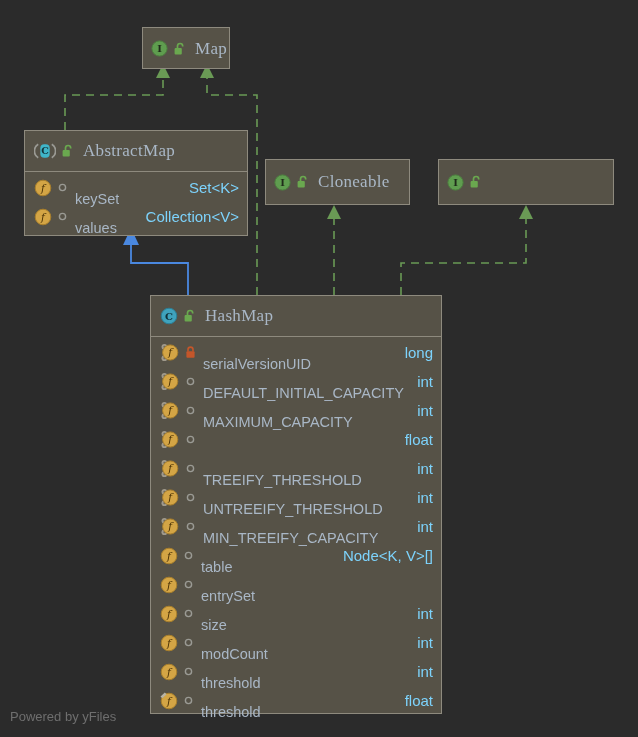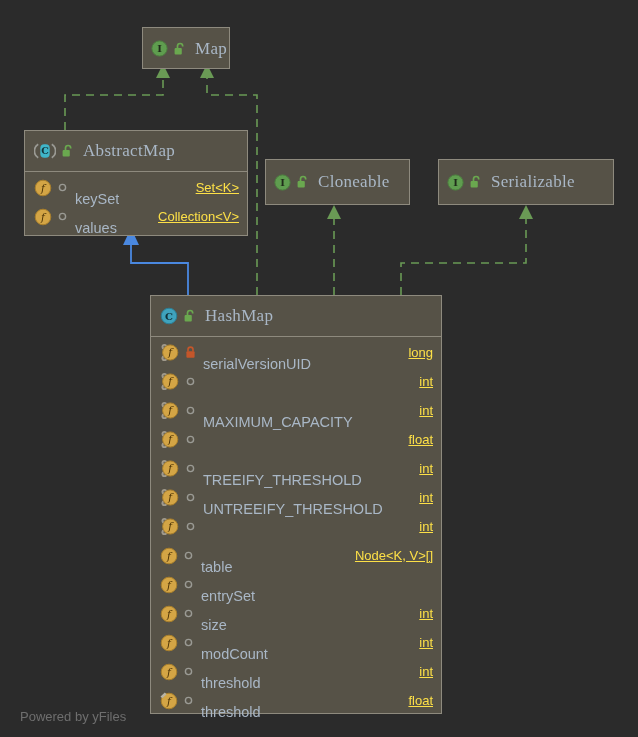--- a/index.html
+++ b/index.html
@@ -55,25 +55,24 @@
   }
   .field-name {
     font-size: 14.5px;
     color: #a9b7c6;
     margin-left: 7px;
     flex: 0 1 auto;
     overflow: hidden;
     margin-top: 22px;
   }
   .field-type {
-    font-size: 13px;
-    color: #fde047;
+    font-size: 15px;
+    color: #7dd3fc;
     margin-left: auto;
     padding-left: 6px;
-    text-decoration: underline;
   }
 
   
   .icn {
     flex: 0 0 auto;
     display: inline-block;
     position: relative;
     line-height: 0;
   }
   .icn svg { display: block; }
@@ -85,21 +84,21 @@
     position: absolute;
     left: 0; top: 0;
     width: 638px;
     height: 737px;
     pointer-events: none;
   }
 
   
   .watermark {
     position: absolute;
-    left: 20px;
+    left: 10px;
     top: 709px;
     font-size: 13px;
     color: #6e6e6e;
     font-family: "Liberation Sans", sans-serif;
   }
 </style>
 </head>
 <body>
 
 <div id="canvas">
@@ -245,21 +244,20 @@
           <circle cx="8.5" cy="8.5" r="7.6" fill="none" stroke="#4d8040" stroke-width="1"></circle>
           <text x="8.5" y="12.4" text-anchor="middle" font-family="DejaVu Serif, serif" font-size="10" font-weight="bold" fill="#1f2b1a">I</text>
         </svg>
       </span>
       <span class="vis">
         <svg width="13" height="14" viewBox="0 0 13 14">
           <path d="M4.5,6 V4.1 A2.6,2.6 0 0 1 9.7,4.1 V4.6" fill="none" stroke="#6aa84f" stroke-width="1.7"></path>
           <rect x="1.6" y="6" width="7.2" height="6.6" rx="1" fill="#6aa84f"></rect>
         </svg>
       </span>
-      <span class="node-title">Serializable</span>
     </div>
   </div>
 
   <div class="node has-fields" style="left:150px; top:295px; width:292px; height:419px;">
     <div class="node-header">
       <span class="icn">
         <svg width="18" height="18" viewBox="0 0 18 18">
           <circle cx="9" cy="9" r="7.8" fill="#3fa3bd"></circle>
           <circle cx="9" cy="9" r="7.8" fill="none" stroke="#2c7f96" stroke-width="1"></circle>
           <text x="9" y="12.6" text-anchor="middle" font-family="DejaVu Serif, serif" font-size="10" font-weight="bold" fill="#0f3038">C</text>
@@ -316,20 +314,21 @@
             <circle cx="10.2" cy="9.5" r="7.6" fill="#d4a545"></circle>
             <circle cx="10.2" cy="9.5" r="7.6" fill="none" stroke="#a87f2c" stroke-width="1"></circle>
             <text x="10.2" y="13" text-anchor="middle" font-family="DejaVu Serif, serif" font-size="10.5" font-style="italic" fill="#4a3206">f</text>
           </svg>
         </span>
         <span class="vis">
           <svg width="11" height="11" viewBox="0 0 11 11">
             <circle cx="5.5" cy="5.5" r="3.1" fill="none" stroke="#9a9a94" stroke-width="1.4"></circle>
           </svg>
         </span>
+        <span class="field-name">DEFAULT_INITIAL_CAPACITY</span>
         <span class="field-type">int</span>
       </div>
 
       <div class="field-row">
         <span class="icn">
           <svg width="20" height="19" viewBox="0 0 20 19">
             <g fill="#a09a8c">
                 <circle cx="4.4" cy="3.8" r="2.9"></circle>
                 <circle cx="4.4" cy="15.2" r="2.9"></circle>
               </g>
@@ -439,20 +438,21 @@
             <circle cx="10.2" cy="9.5" r="7.6" fill="#d4a545"></circle>
             <circle cx="10.2" cy="9.5" r="7.6" fill="none" stroke="#a87f2c" stroke-width="1"></circle>
             <text x="10.2" y="13" text-anchor="middle" font-family="DejaVu Serif, serif" font-size="10.5" font-style="italic" fill="#4a3206">f</text>
           </svg>
         </span>
         <span class="vis">
           <svg width="11" height="11" viewBox="0 0 11 11">
             <circle cx="5.5" cy="5.5" r="3.1" fill="none" stroke="#9a9a94" stroke-width="1.4"></circle>
           </svg>
         </span>
+        <span class="field-name">MIN_TREEIFY_CAPACITY</span>
         <span class="field-type">int</span>
       </div>
 
       <div class="field-row">
         <span class="icn">
           <svg width="18" height="18" viewBox="0 0 18 18">
             <circle cx="9" cy="9" r="7.8" fill="#d4a545"></circle>
             <circle cx="9" cy="9" r="7.8" fill="none" stroke="#a87f2c" stroke-width="1"></circle>
             <text x="9" y="12.6" text-anchor="middle" font-family="DejaVu Serif, serif" font-size="10.5" font-style="italic" fill="#4a3206">f</text>
           </svg>

